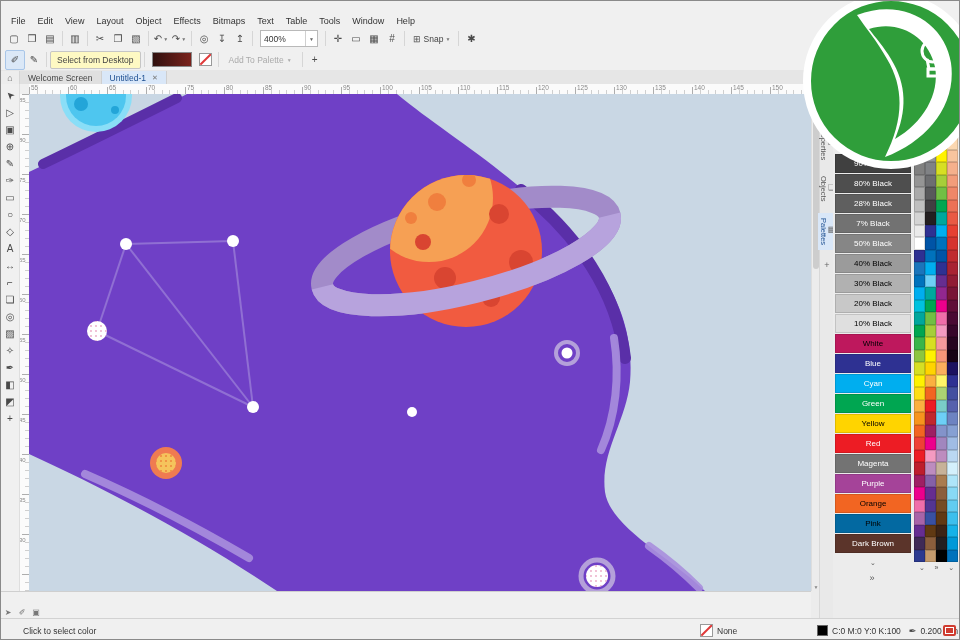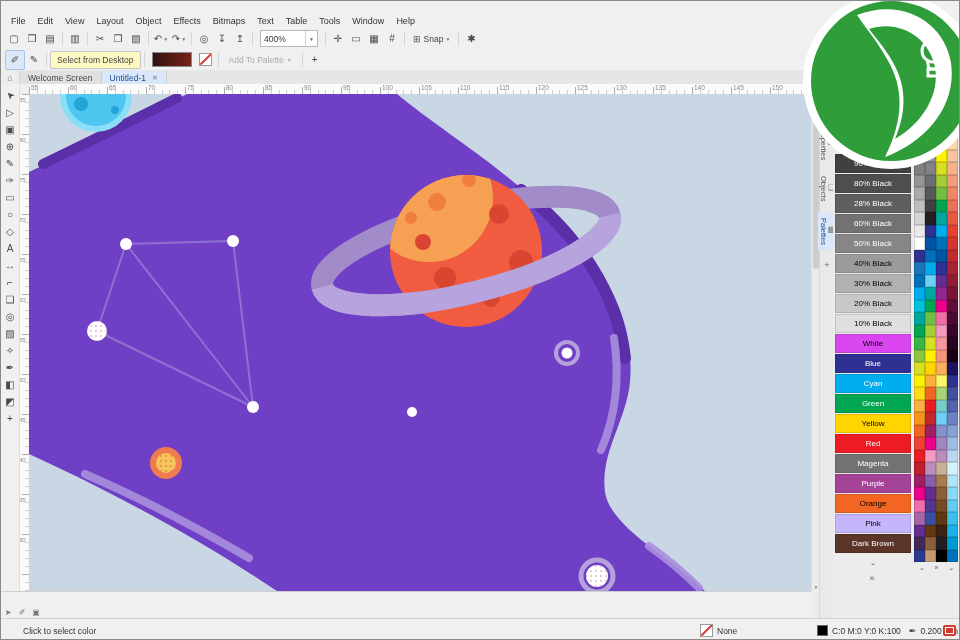--- a/index.html
+++ b/index.html
@@ -397,36 +397,36 @@
       </div>
       <div id="docker-add">+</div>
     </div>
 
   <div id="named-palette" class="abs">
     <div id="np-up">‹</div>
     <div id="np-rows">
         <div class="np-row" style="background: rgb(64, 64, 64); color: rgb(255, 255, 255);">90% Black</div>
         <div class="np-row" style="background: rgb(78, 78, 78); color: rgb(255, 255, 255);">80% Black</div>
         <div class="np-row" style="background: rgb(95, 95, 95); color: rgb(255, 255, 255);">28% Black</div>
-        <div class="np-row" style="background: rgb(114, 114, 114); color: rgb(255, 255, 255);">60% Black</div>
+        <div class="np-row" style="background: rgb(114, 114, 114); color: rgb(255, 255, 255);">7% Black</div>
         <div class="np-row" style="background: rgb(134, 134, 134); color: rgb(255, 255, 255);">50% Black</div>
         <div class="np-row" style="background: rgb(155, 155, 155); color: rgb(0, 0, 0);">40% Black</div>
         <div class="np-row" style="background: rgb(177, 177, 177); color: rgb(0, 0, 0);">30% Black</div>
         <div class="np-row" style="background: rgb(200, 200, 200); color: rgb(0, 0, 0);">20% Black</div>
         <div class="np-row" style="background: rgb(223, 223, 223); color: rgb(0, 0, 0);">10% Black</div>
-        <div class="np-row" style="background: #d946ef; color: rgb(0, 0, 0);">White</div>
+        <div class="np-row" style="background: #be185d; color: rgb(0, 0, 0);">White</div>
         <div class="np-row" style="background: rgb(46, 49, 146); color: rgb(255, 255, 255);">Blue</div>
         <div class="np-row" style="background: rgb(0, 174, 239); color: rgb(255, 255, 255);">Cyan</div>
         <div class="np-row" style="background: rgb(0, 166, 81); color: rgb(255, 255, 255);">Green</div>
         <div class="np-row" style="background: rgb(255, 212, 0); color: rgb(0, 0, 0);">Yellow</div>
         <div class="np-row" style="background: rgb(237, 28, 36); color: rgb(255, 255, 255);">Red</div>
         <div class="np-row" style="background: #737373; color: rgb(255, 255, 255);">Magenta</div>
         <div class="np-row" style="background: rgb(165, 67, 153); color: rgb(255, 255, 255);">Purple</div>
         <div class="np-row" style="background: rgb(242, 101, 34); color: rgb(0, 0, 0);">Orange</div>
-        <div class="np-row" style="background: #c4b5fd; color: rgb(0, 0, 0); text-align: right;">Pink</div>
+        <div class="np-row" style="background: #0369a1; color: rgb(0, 0, 0); text-align: right;">Pink</div>
         <div class="np-row" style="background: rgb(91, 52, 42); color: rgb(255, 255, 255);">Dark Brown</div>
       </div>
     <div id="np-down">⌄</div>
     <div id="np-more">»</div>
   </div>
 
   <div id="strips" class="abs">
     <div id="strip-cols">
         <div class="scol">
           <div class="scell" title="#000000" style="background: rgb(0, 0, 0);"></div>

